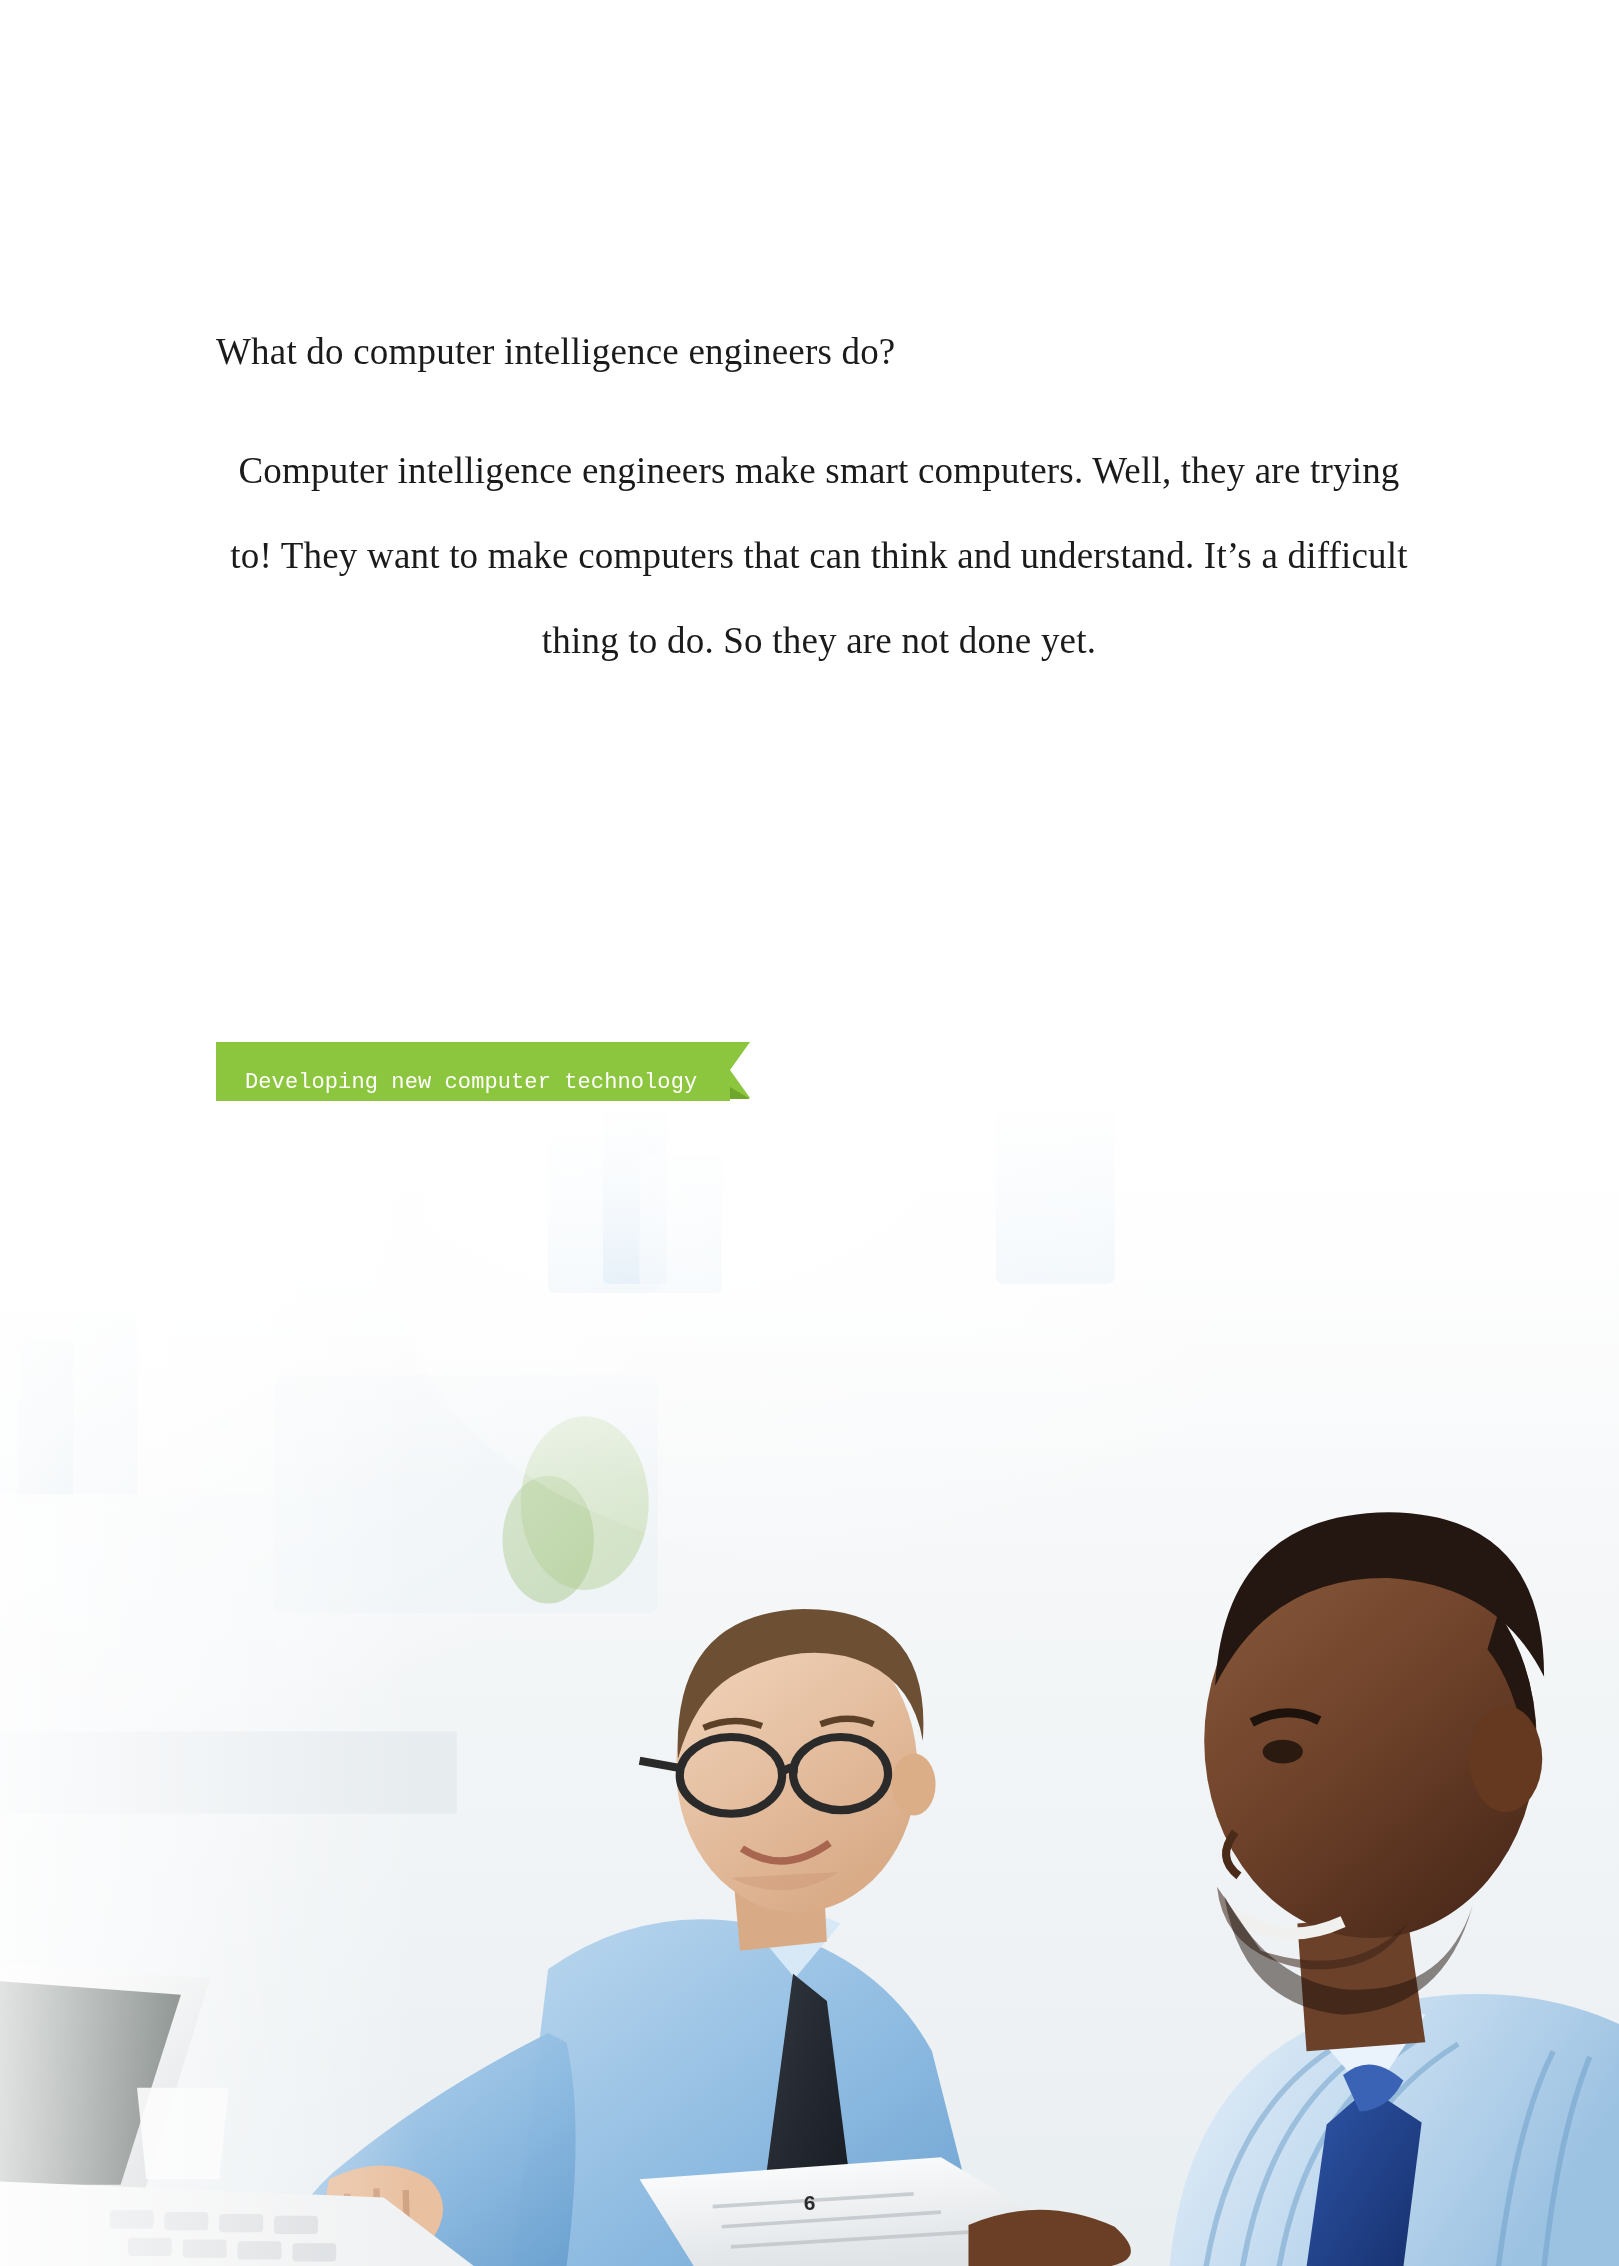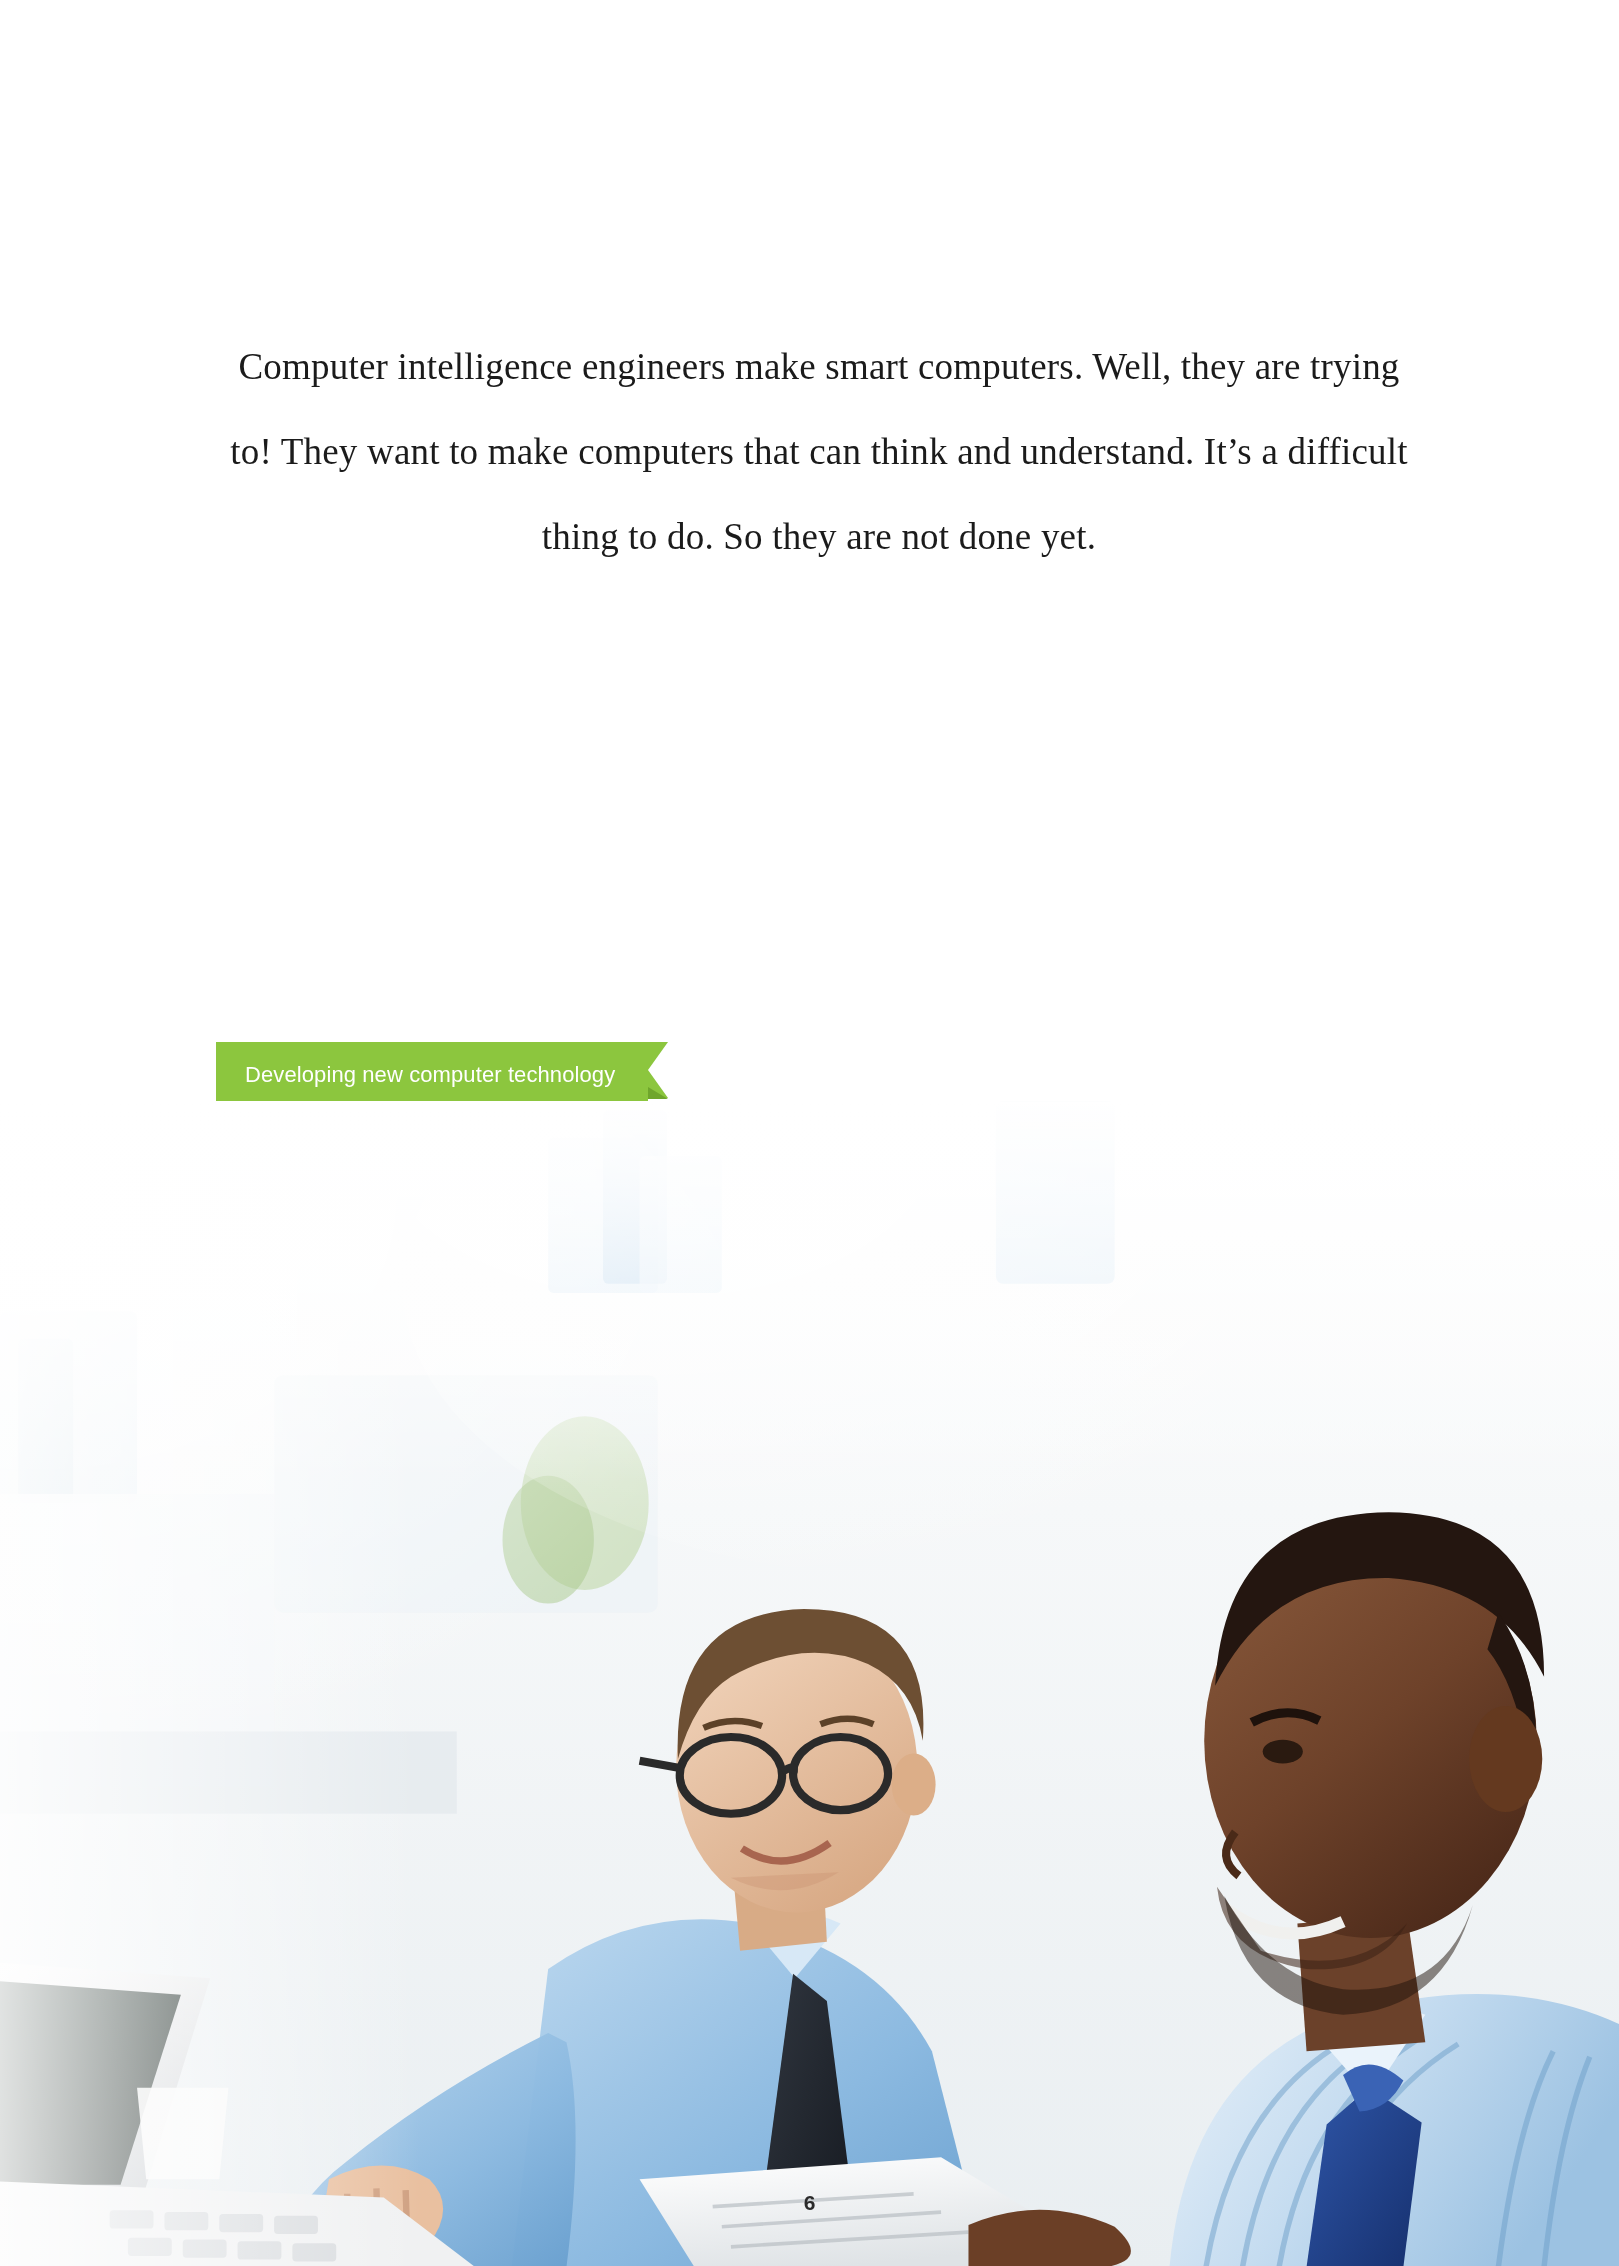--- a/index.html
+++ b/index.html
@@ -56,25 +56,25 @@
     position: absolute;
     left: 216px;
     top: 1042px;
     height: 57px;
   }
   .caption {
     position: relative;
     display: inline-block;
     background: #8cc63e;
     color: #ffffff;
-    font-family: Liberation Sans, sans-serif;
+    font-family: Liberation Mono, monospace;
     font-size: 22px;
     line-height: 57px;
     height: 57px;
-    padding: 4px 33px 0 29px;
+    padding: 12px 33px 0 29px;
     white-space: nowrap;
     letter-spacing: 0.1px;
   }
   .caption::after {
     content: "";
     position: absolute;
     right: -20px;
     top: 0;
     width: 0;
     height: 0;
@@ -116,20 +116,21 @@
     font-weight: bold;
     color: #2b2b2b;
   }
 </style>
 </head>
 <body>
 
 <div class="page">
 
   <div class="text-block">
+    <p class="question">What do computer intelligence engineers do?</p>
     <p class="body-copy">Computer intelligence engineers make smart computers. Well, they are trying to! They want to make computers that can think and understand. It’s a difficult thing to do. So they are not done yet.</p>
   </div>
 
   <div class="caption-wrap">
     <span class="caption">Developing new computer technology</span>
     <span class="caption-notch"></span>
   </div>
 
   <div class="photo">
     <svg width="1619" height="1166" viewBox="0 0 1772 1276">

